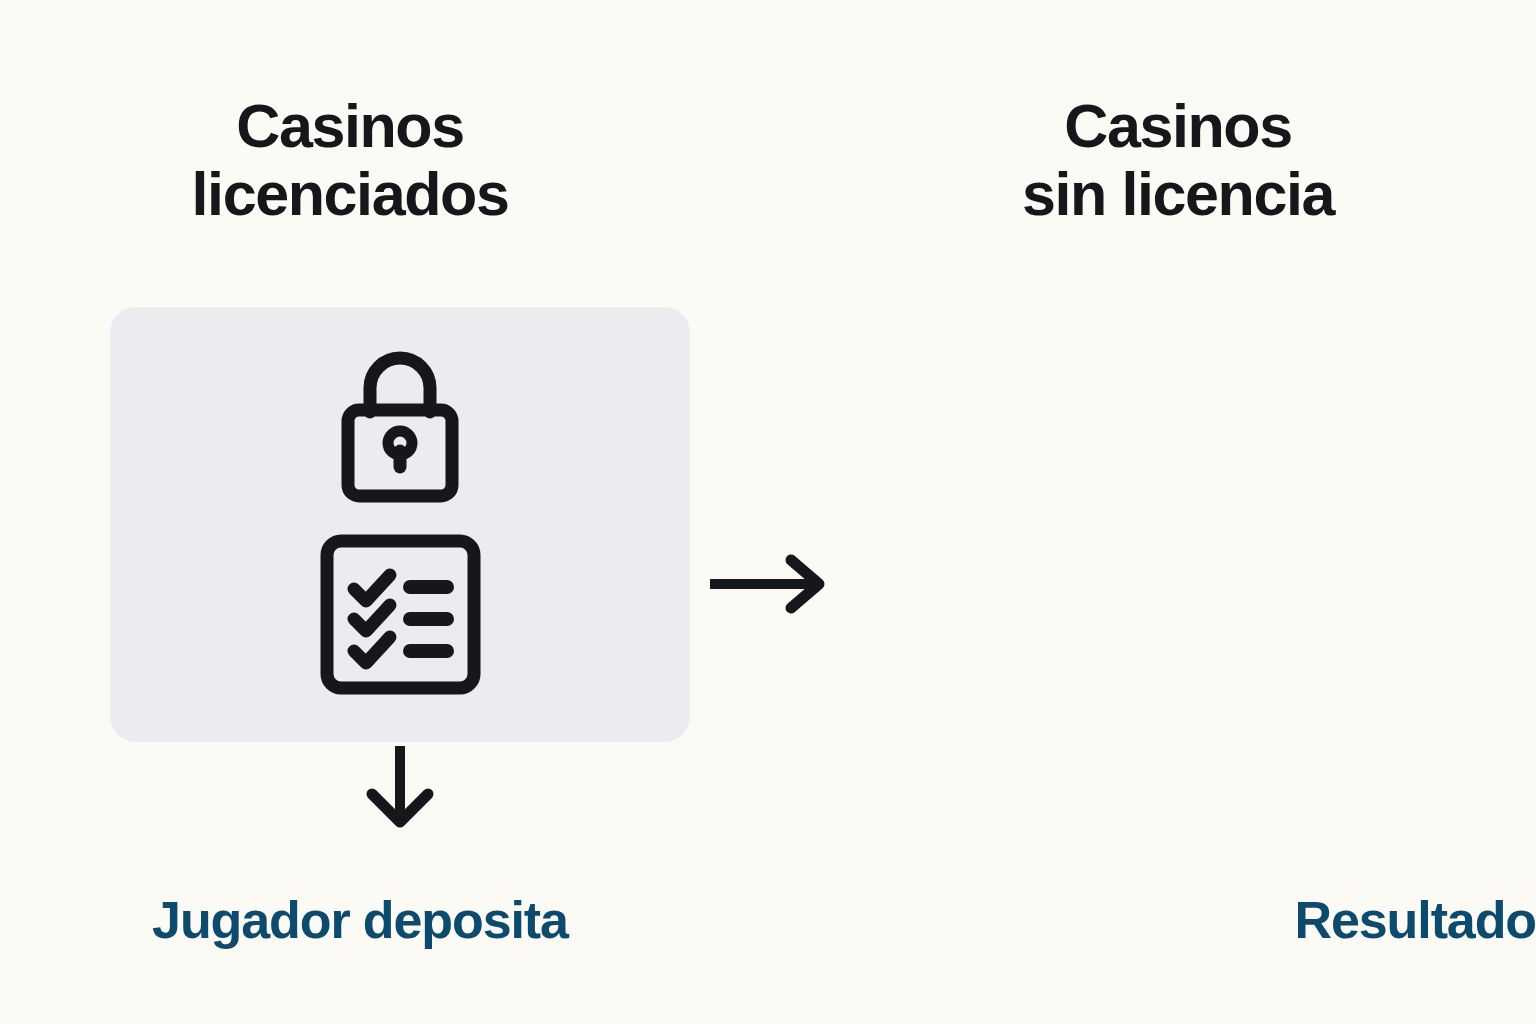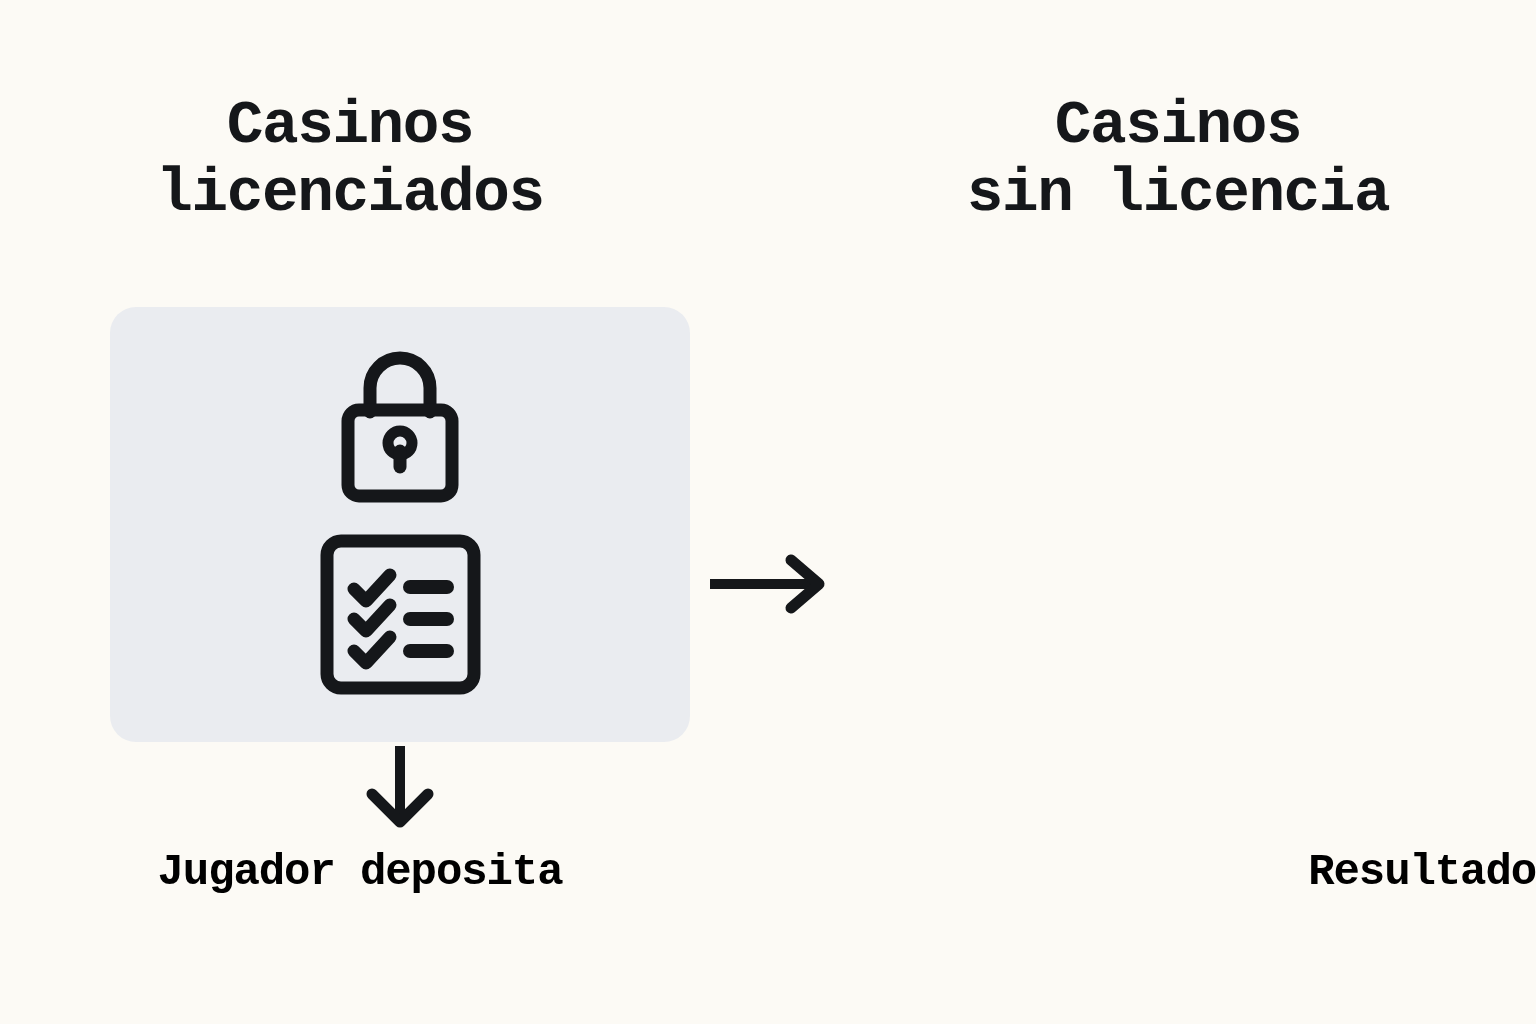--- a/index.html
+++ b/index.html
@@ -12,21 +12,20 @@
     background: #fcfaf5;
     font-family: "Liberation Sans", sans-serif;
     overflow: hidden;
     position: relative;
   }
 
   .stage {
     position: relative;
     width: 1536px;
     height: 1024px;
-    font-family: Liberation Mono, monospace;
   }
 
   
   .column {
     position: absolute;
     top: 0;
     height: 1024px;
   }
   .column.left  { left: 0;   width: 768px; }
   .column.right { left: 768px; width: 768px; }
@@ -85,28 +84,28 @@
   .arrow-down-left {
     left: 355px;
     top: 742px;
     width: 90px;
     height: 92px;
   }
 
   
   .bottom-label {
     position: absolute;
-    top: 848px;
+    top: 892px;
     width: 100%;
     left: 0;
     text-align: center;
-    font-size: 44px;
+    font-size: 52px;
     font-weight: 700;
     letter-spacing: -1.1px;
-    color: #000000;
+    color: #0c4a6e;
     line-height: 1.1;
   }
   .bottom-label.left-label  { padding-right: 48px; box-sizing: border-box; }
   .bottom-label.right-label { padding-left: 38px;  box-sizing: border-box; text-align: right; }
 </style>
 </head>
 <body>
 
 <div class="stage">
 

